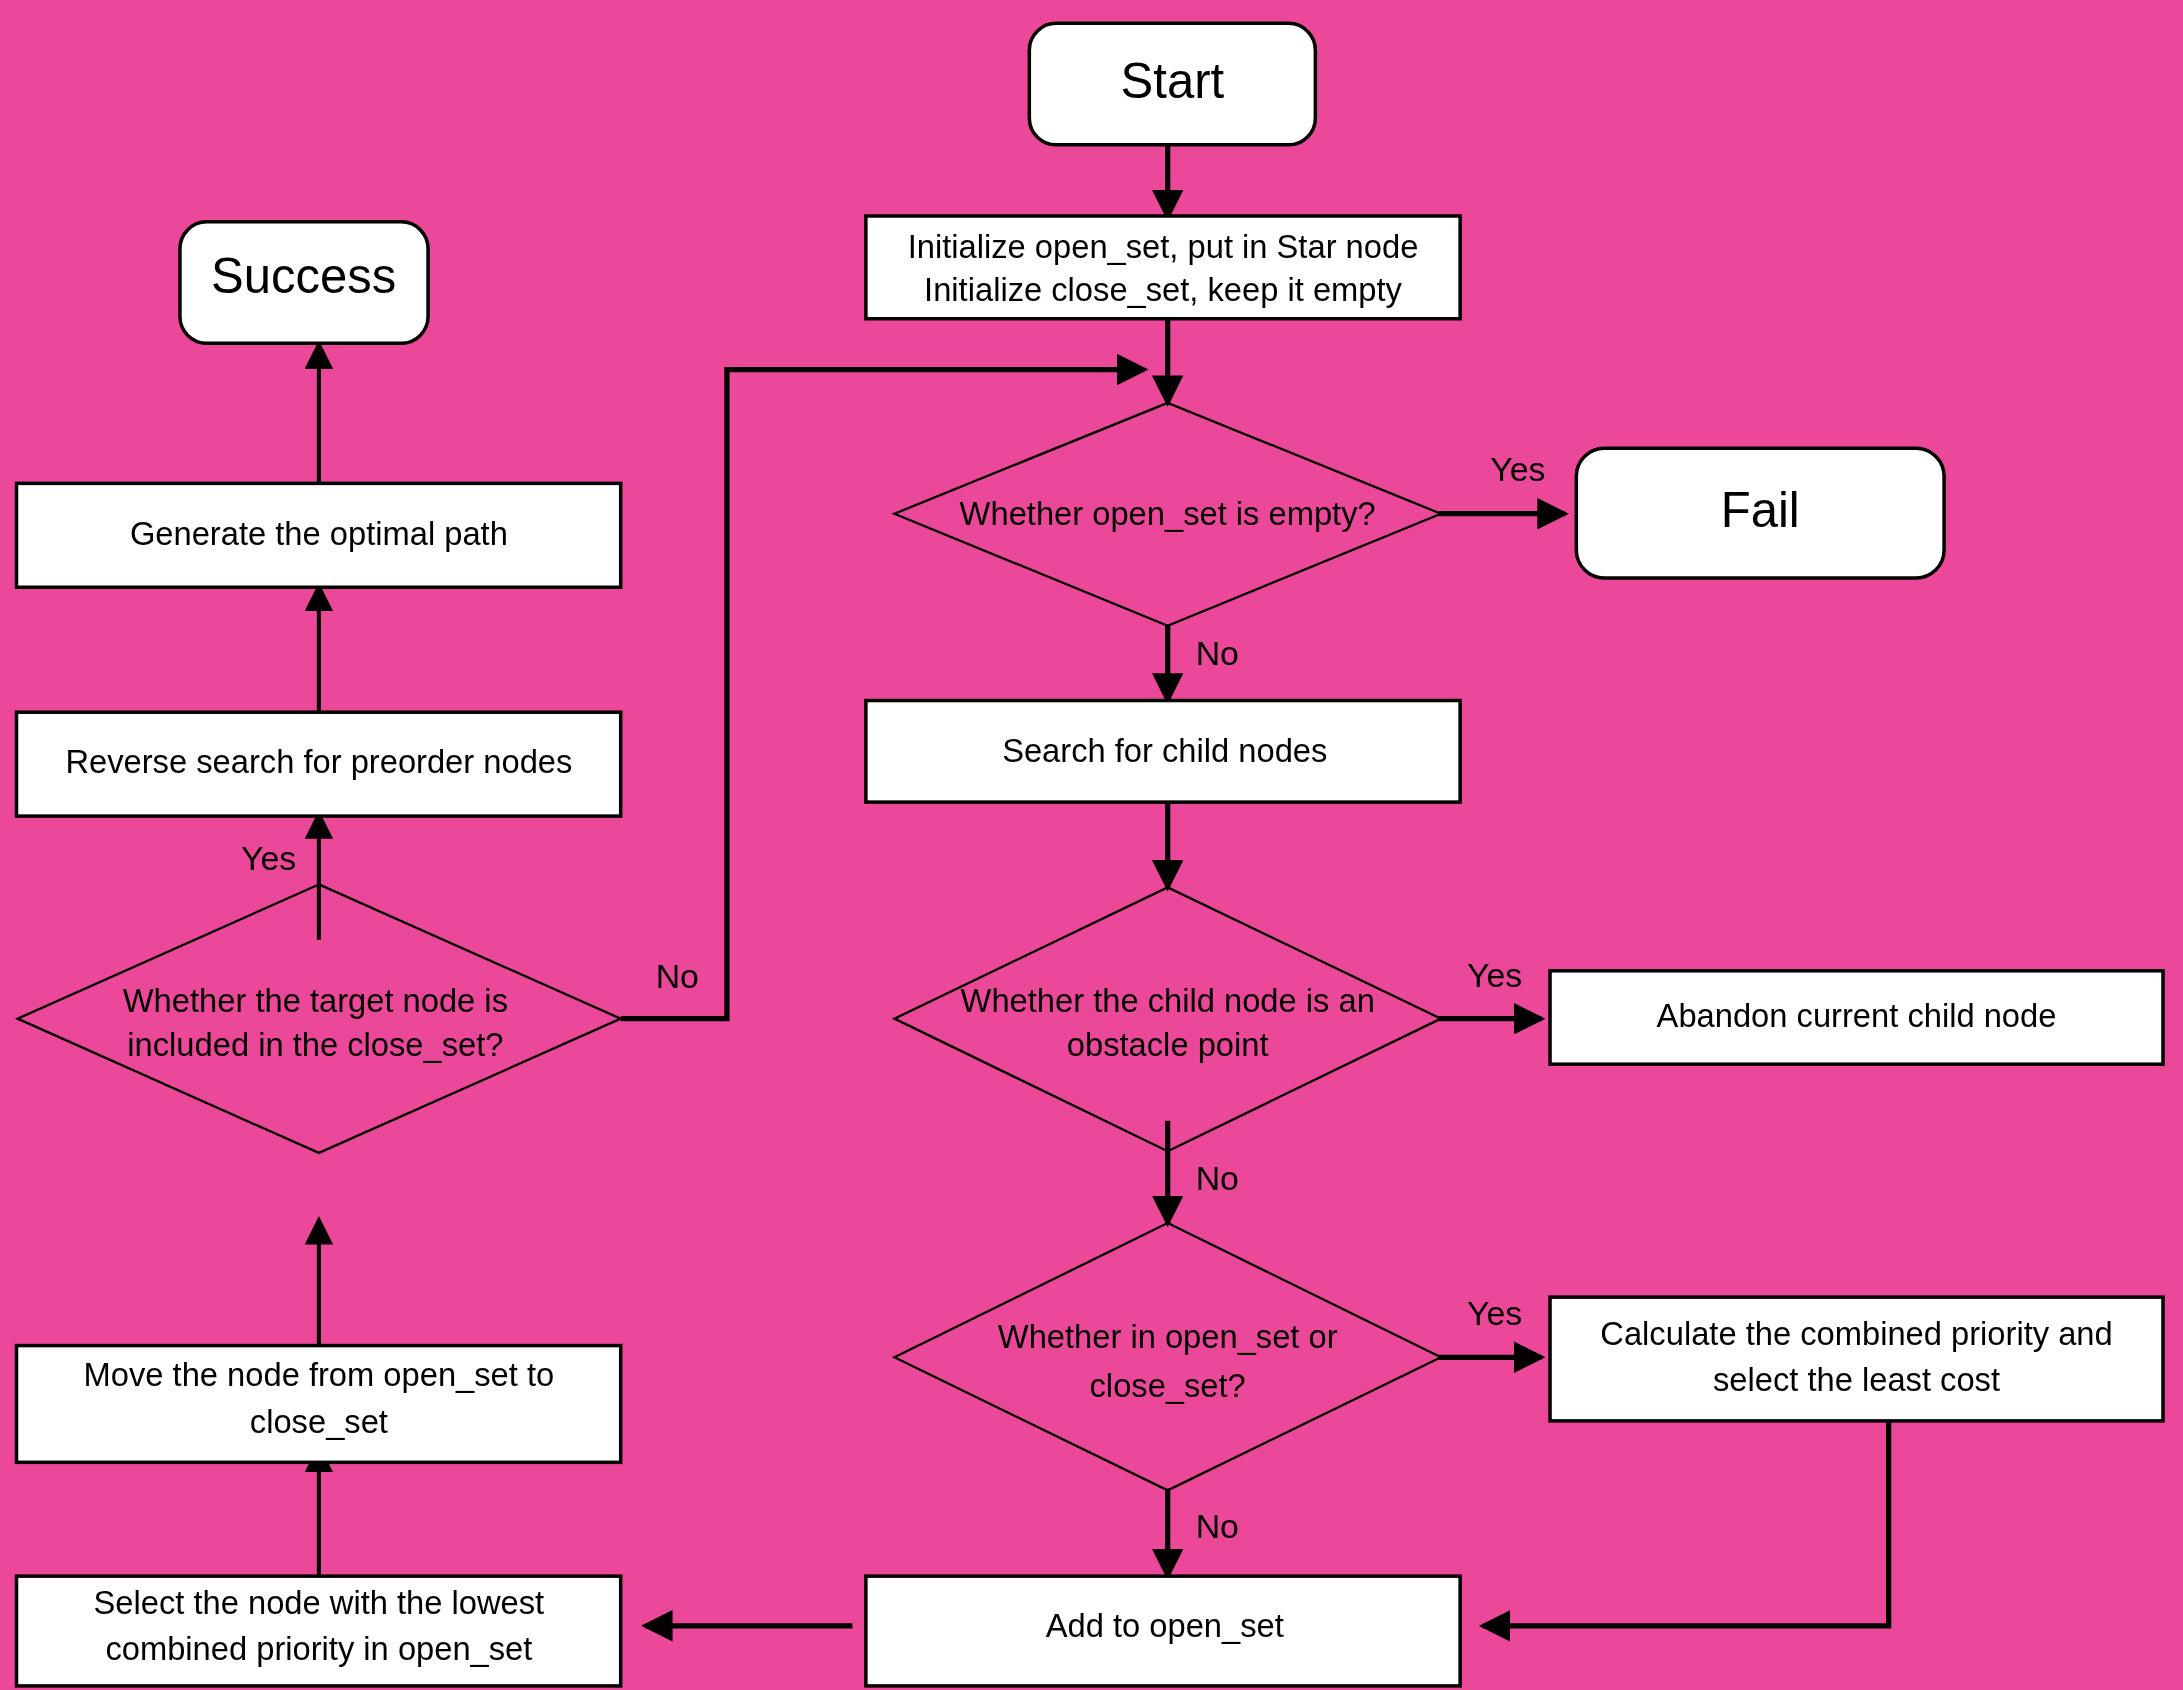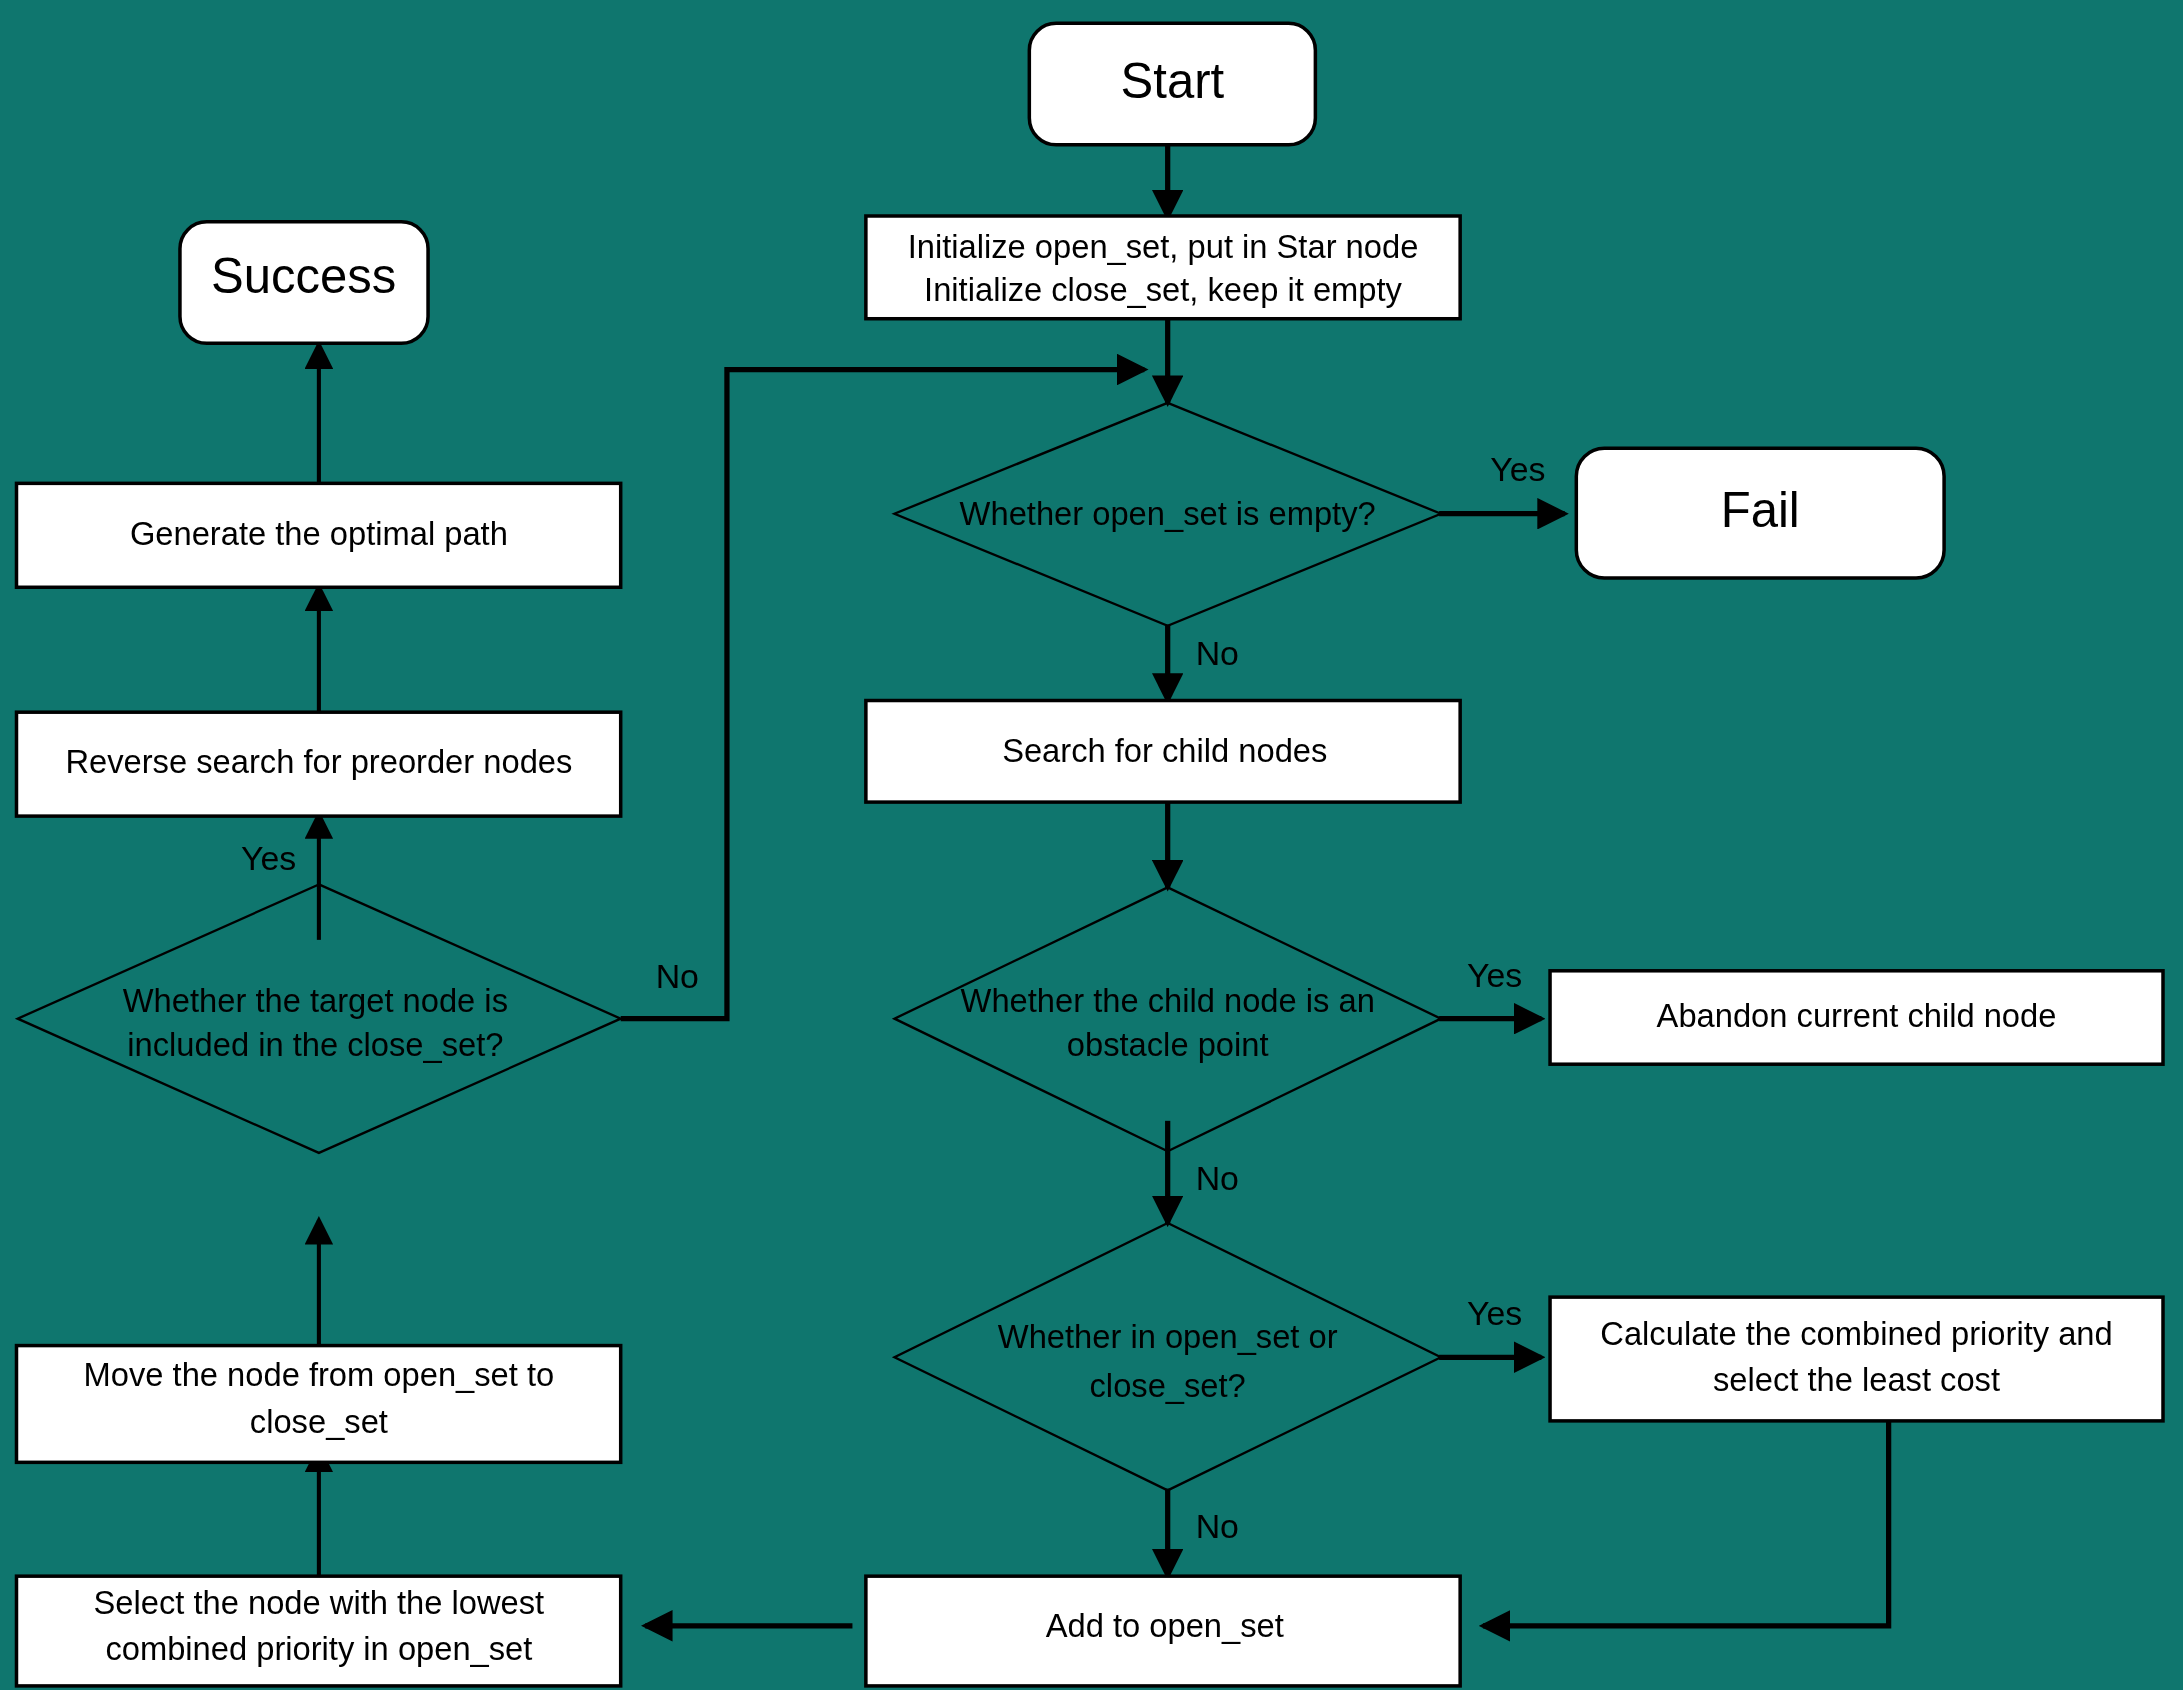--- a/index.html
+++ b/index.html
@@ -4,21 +4,21 @@
 <style>
   html, body {
     margin: 0;
     padding: 0;
     background: #ffffff;
   }
   #canvas {
     position: relative;
     width: 2183px;
     height: 1690px;
-    background: #0f766e;
+    background: #ec4899;
     font-family: "Liberation Sans", sans-serif;
   }
   svg.flow {
     position: absolute;
     top: 0; left: 0;
     width: 2183px;
     height: 1690px;
     display: block;
   }
   .shape-fill { fill: #ffffff; }

